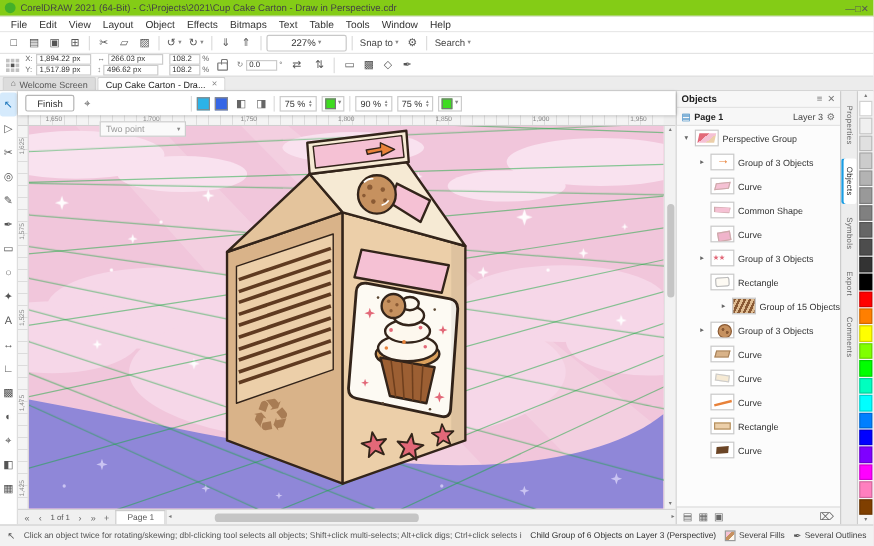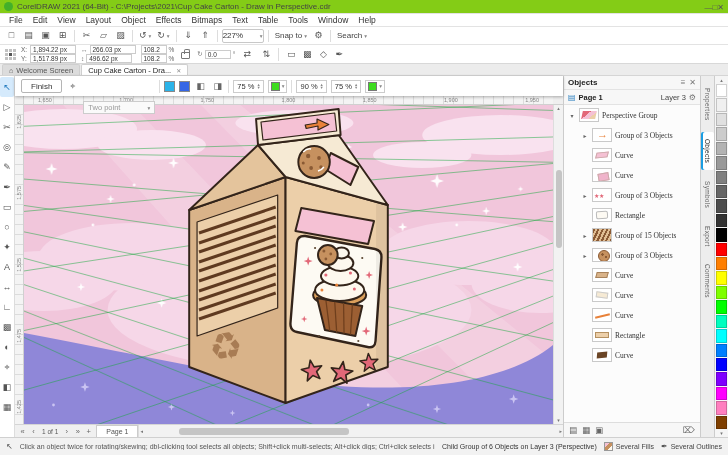--- a/index.html
+++ b/index.html
@@ -16,21 +16,21 @@
   #menubar{flex:0 0 13px;height:13px;background:#fff;border-bottom:1px solid #e3e3e3;display:flex;align-items:center;padding:0 4px;}
   .menu-item{padding:0 5px;font-size:8.5px;color:#333;}
 
   
   #toolbar{flex:0 0 18px;height:18px;background:#fff;border-bottom:1px solid #e3e3e3;display:flex;align-items:center;padding:0 4px;gap:2px;}
   .tbtn{height:14px;min-width:15px;display:inline-flex;align-items:center;justify-content:center;gap:2px;padding:0 2px;border-radius:2px;color:#555;}
   .tglyph{font-size:9px;line-height:1;}
   .tlabel2{font-size:8px;color:#444;}
   .tcaret{font-size:5.5px;color:#888;}
   .tsep{width:1px;height:12px;background:#ddd;margin:0 2px;}
-  .tcombo{border:1px solid #c8c8c8;background:#fff;min-width:42px;justify-content:space-between;padding:0 0;}
+  .tcombo{border:1px solid #c8c8c8;background:#fff;min-width:42px;justify-content:space-between;padding:0 20px;}
   .tval{font-size:8px;color:#333;}
 
   
   #propbar{flex:0 0 19px;height:19px;background:#fff;border-bottom:1px solid #d8d8d8;display:flex;align-items:center;padding:0 5px;gap:5px;}
   .anchor-grid{display:grid;grid-template-columns:repeat(3,3px);gap:1px;flex:0 0 auto;}
   .anchor-grid i{width:3px;height:3px;background:#c2c2c2;}
   .anchor-grid i.c{background:#555;}
   .pair{display:flex;flex-direction:column;gap:1px;}
   .mini{display:flex;align-items:center;gap:2px;height:8px;}
   .mini .lbl{font-size:6.5px;color:#666;width:7px;}
@@ -110,21 +110,21 @@
   #docker-search input{width:100%;height:13px;border:1px solid #c9c9c9;border-radius:2px;font-size:7px;padding:0 3px;background:#fff;outline:none;color:#333;}
   #layer-row{flex:0 0 15px;display:flex;align-items:center;gap:3px;padding:0 4px;border-bottom:1px solid #e3e3e3;font-size:7.5px;}
   #layer-row .spacer{flex:1;}
   #page-label{font-size:7.5px;color:#222;}
   #layer-label{color:#444;}
   #tree{flex:1;overflow:hidden;background:#fcfcfc;}
   .tree-row{height:20px;display:flex;align-items:center;gap:3px;}
   .tree-row.selected{background:var(--selection);}
   .tw{width:8px;flex:0 0 8px;font-size:6px;color:#666;text-align:center;}
   .thumb{width:20px;height:14px;flex:0 0 20px;border:1px solid #c9c9c9;background:#fff;position:relative;overflow:hidden;}
-  .tlabel{font-size:7.5px;color:#333;white-space:nowrap;overflow:hidden;font-family:Liberation Serif, serif;}
+  .tlabel{font-size:7.5px;color:#333;white-space:nowrap;overflow:hidden;}
   #docker-bottom{flex:0 0 15px;border-top:1px solid #ddd;display:flex;align-items:center;gap:5px;padding:0 5px;}
   .dtool{font-size:8.5px;color:#666;}
 
   
   .th-persp::after{content:'';position:absolute;inset:2px;background:linear-gradient(135deg,#e26878 0 38%,#f5c1d4 38% 68%,#eccfa9 68%);transform:skewX(-12deg);}
   .th-arrow::after{content:'→';position:absolute;left:4px;top:-1px;color:#e8823a;font-weight:bold;font-size:11px;}
   .th-pink-shape::after{content:'';position:absolute;inset:3px 3px;background:#f5c1d4;border:1px solid #caa;transform:skewX(-20deg) rotate(-6deg);}
   .th-banner::after{content:'';position:absolute;inset:3px 2px;background:#f5c1d4;border:1px solid #caa;clip-path:polygon(0 0,100% 18%,90% 100%,0 78%);}
   .th-pink-small::after{content:'';position:absolute;left:5px;top:4px;width:9px;height:6px;background:#f0b4cb;border:1px solid #caa;transform:rotate(-10deg);}
   .th-stars::after{content:'★ ★';position:absolute;left:1px;top:3px;color:#e26878;font-size:6px;letter-spacing:-1px;}
@@ -653,34 +653,39 @@
     <span class="thumb th-arrow"></span>
     <span class="tlabel">Group of 3 Objects</span>
   </div>
           <div class="tree-row" style="padding-left: 17px;">
     <span class="tw"></span>
     <span class="thumb th-pink-shape"></span>
     <span class="tlabel">Curve</span>
   </div>
           <div class="tree-row" style="padding-left: 17px;">
     <span class="tw"></span>
+    <span class="thumb th-banner"></span>
+    <span class="tlabel">Common Shape</span>
+  </div>
+          <div class="tree-row" style="padding-left: 17px;">
+    <span class="tw"></span>
     <span class="thumb th-pink-small"></span>
     <span class="tlabel">Curve</span>
   </div>
           <div class="tree-row" style="padding-left: 17px;">
     <span class="tw">▸</span>
     <span class="thumb th-stars"></span>
     <span class="tlabel">Group of 3 Objects</span>
   </div>
           <div class="tree-row" style="padding-left: 17px;">
     <span class="tw"></span>
     <span class="thumb th-white-rect"></span>
     <span class="tlabel">Rectangle</span>
   </div>
-          <div class="tree-row" style="padding-left: 17px;">
+          <div class="tree-row" style="padding-left: 17px; justify-content: flex-end;">
     <span class="tw">▸</span>
     <span class="thumb th-slats"></span>
     <span class="tlabel">Group of 15 Objects</span>
   </div>
           <div class="tree-row" style="padding-left: 17px;">
     <span class="tw">▸</span>
     <span class="thumb th-cookie"></span>
     <span class="tlabel">Group of 3 Objects</span>
   </div>
           <div class="tree-row" style="padding-left: 17px;">

